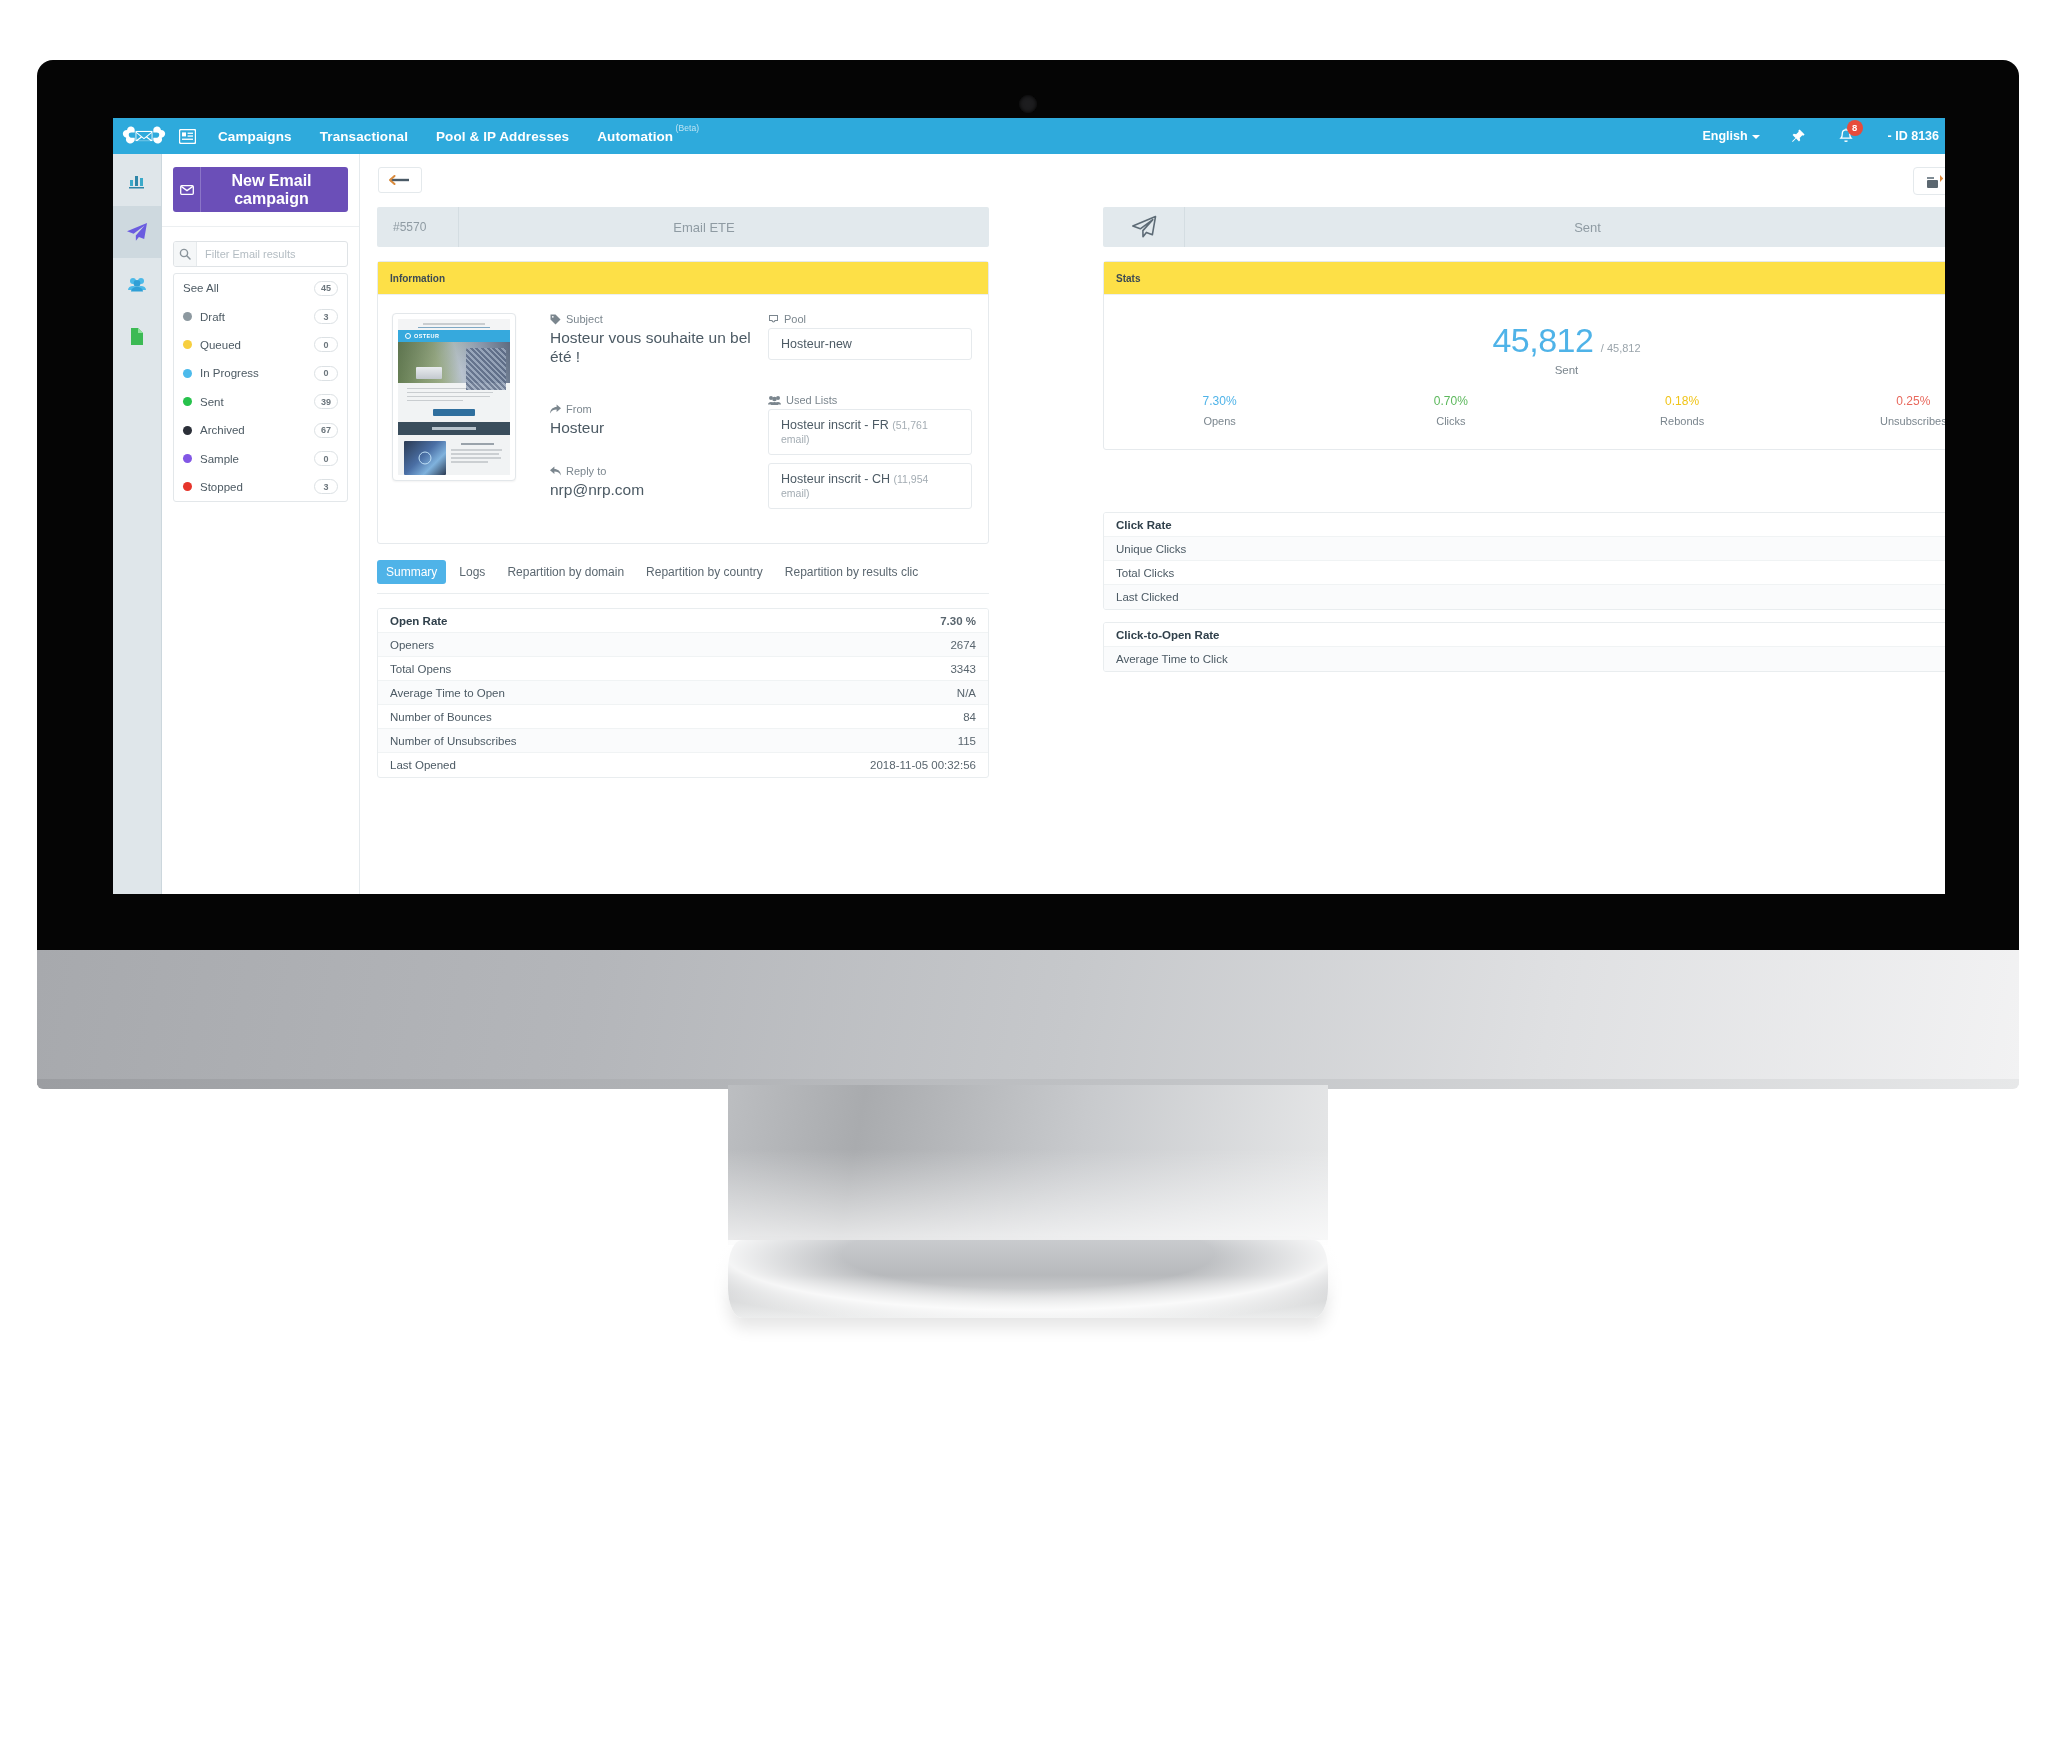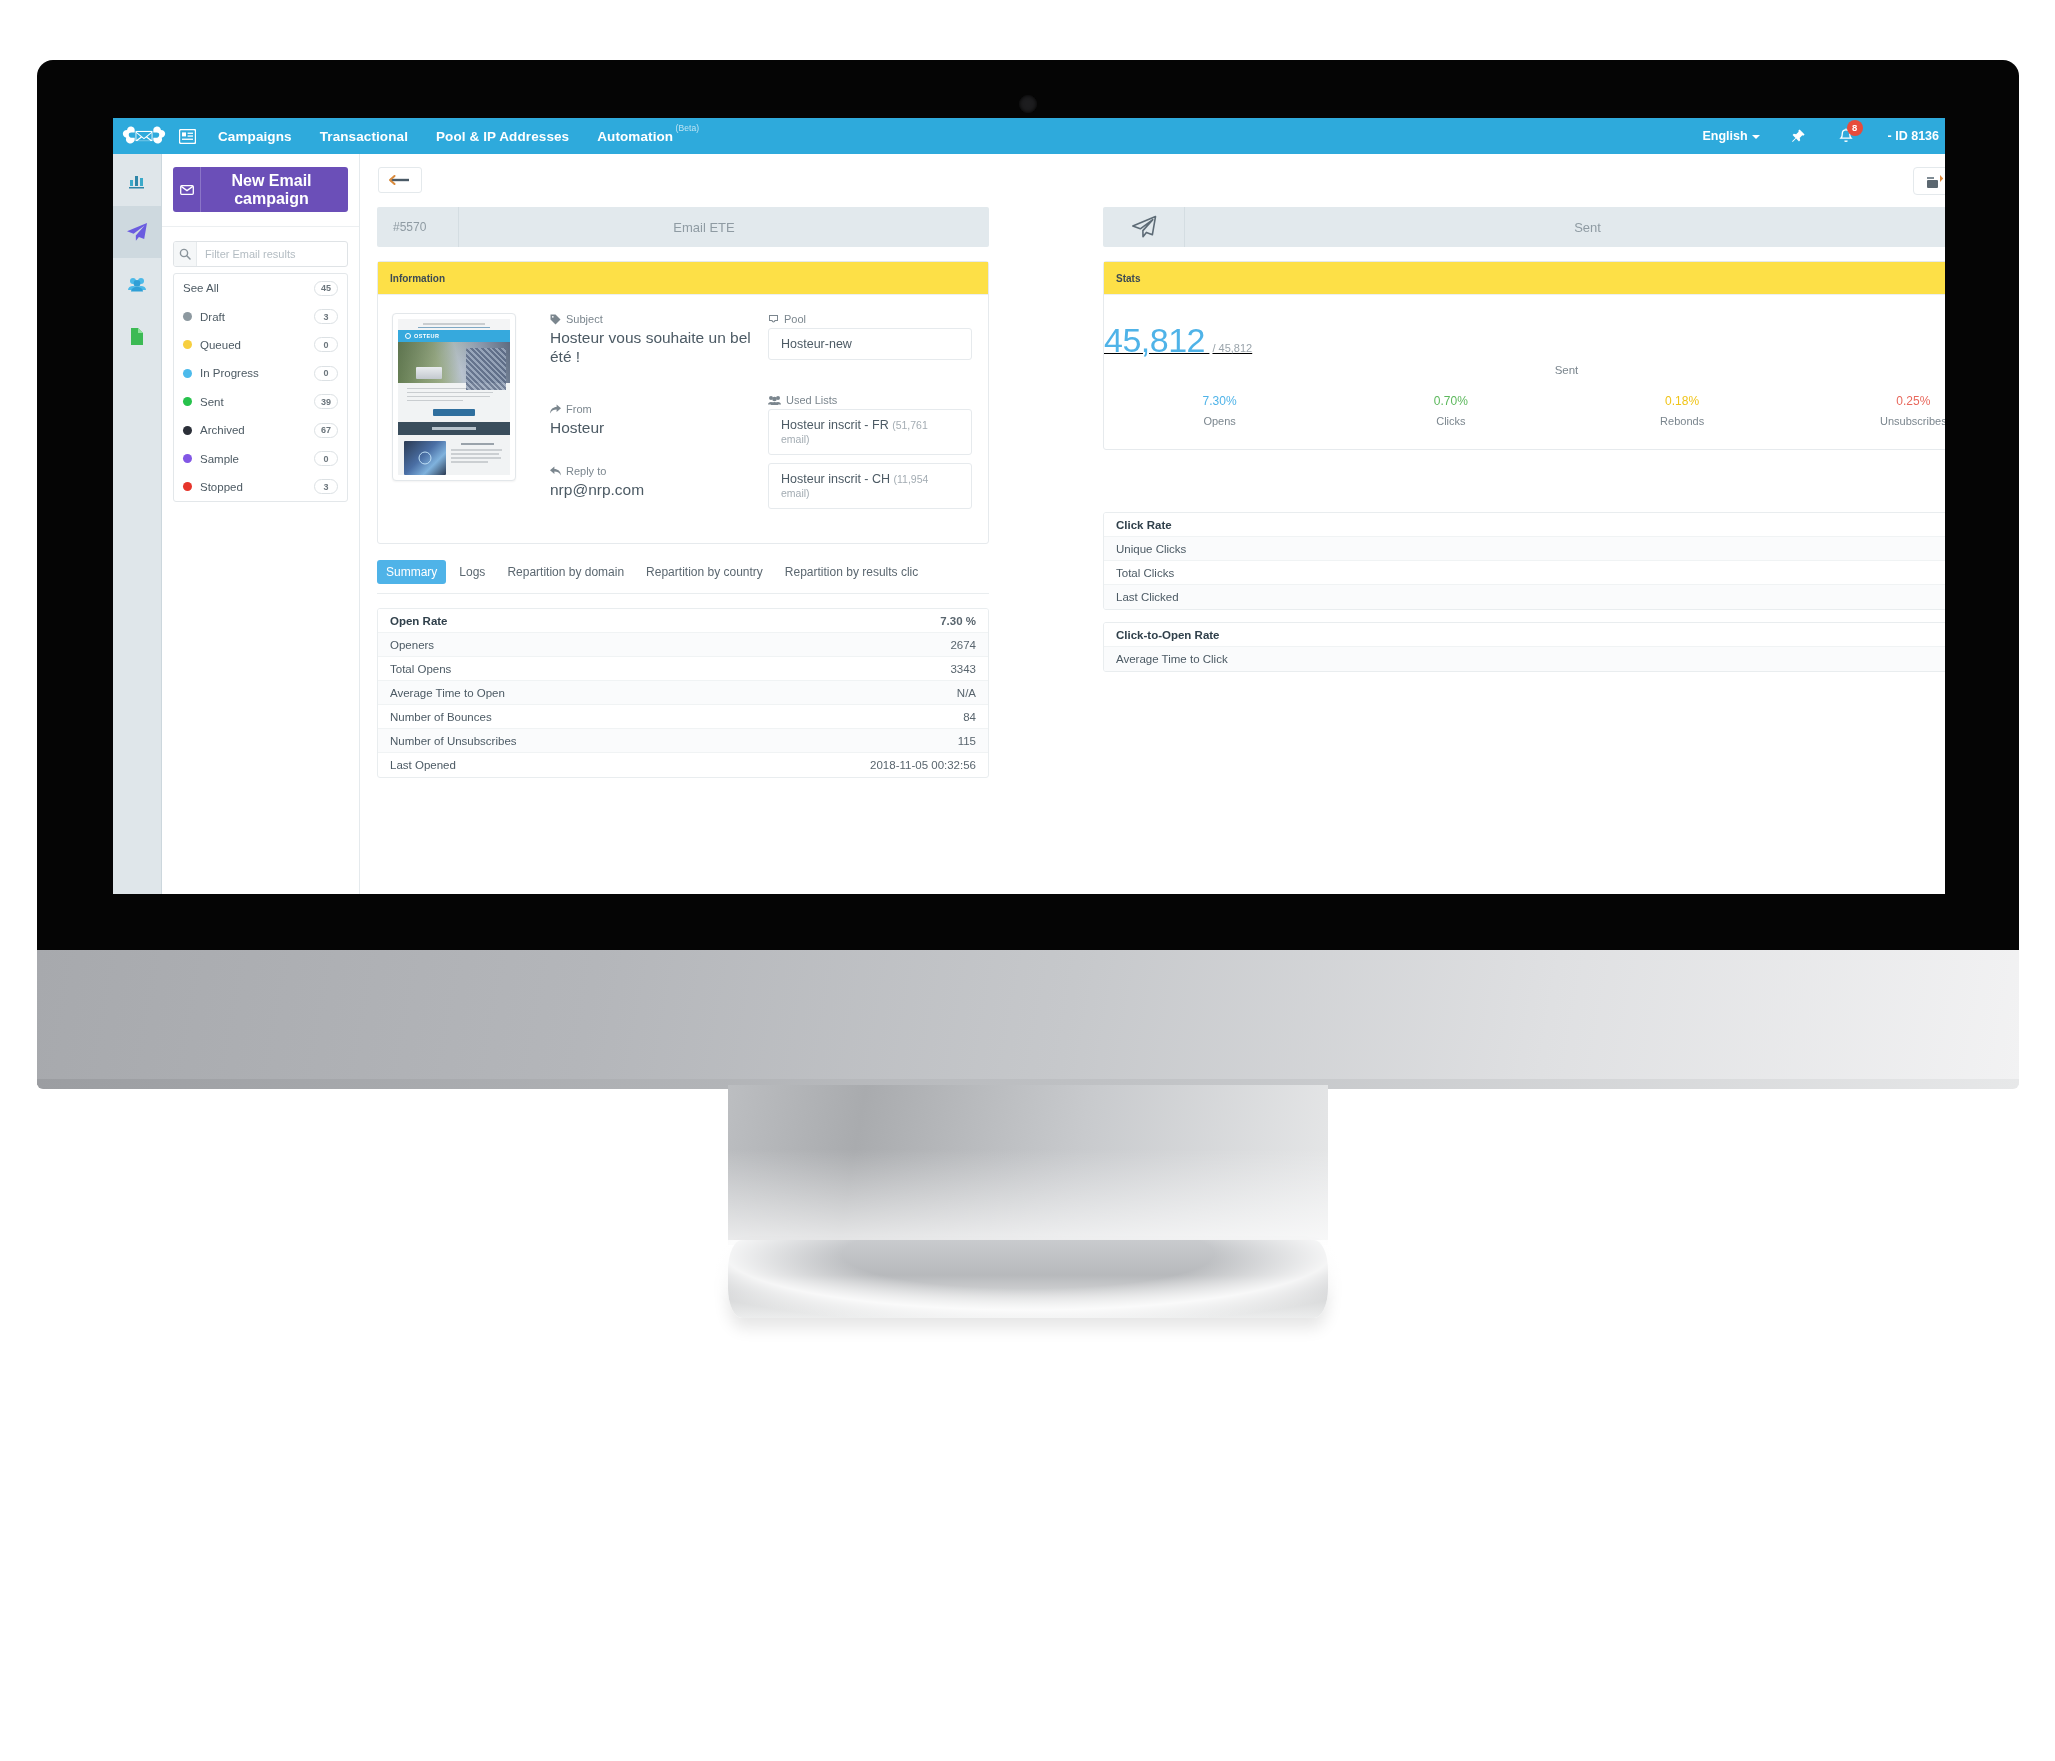--- a/index.html
+++ b/index.html
@@ -293,21 +293,21 @@
   .box-item {
     border: 1px solid #e6eaed; border-radius: 3px; background: #fff;
     padding: 8px 12px; font-size: 12.5px; color: #4c5a64; margin-bottom: 8px;
     max-width: 230px;
   }
   .box-item .sub { color: #a3acb3; font-size: 10.5px; }
 
   
   #stats-body { padding: 26px 0 22px 0; }
   #big-number-row {
-    margin-bottom: 4px; text-decoration: underline;
+    text-align: center; margin-bottom: 4px;
   }
   #big-number {
     font-size: 34px; color: #4fb3e8; font-weight: normal; letter-spacing: -.5px;
   }
   #big-number-sub { font-size: 11px; color: #9aa4ab; margin-left: 3px; }
   #big-number-label { text-align: center; font-size: 11.5px; color: #7b868e; margin-bottom: 18px; }
   #kpi-row { display: flex; }
   .kpi { flex: 1; text-align: center; }
   .kpi-val { font-size: 12px; margin-bottom: 7px; }
   .kpi-lbl { font-size: 11px; color: #7b868e; }

